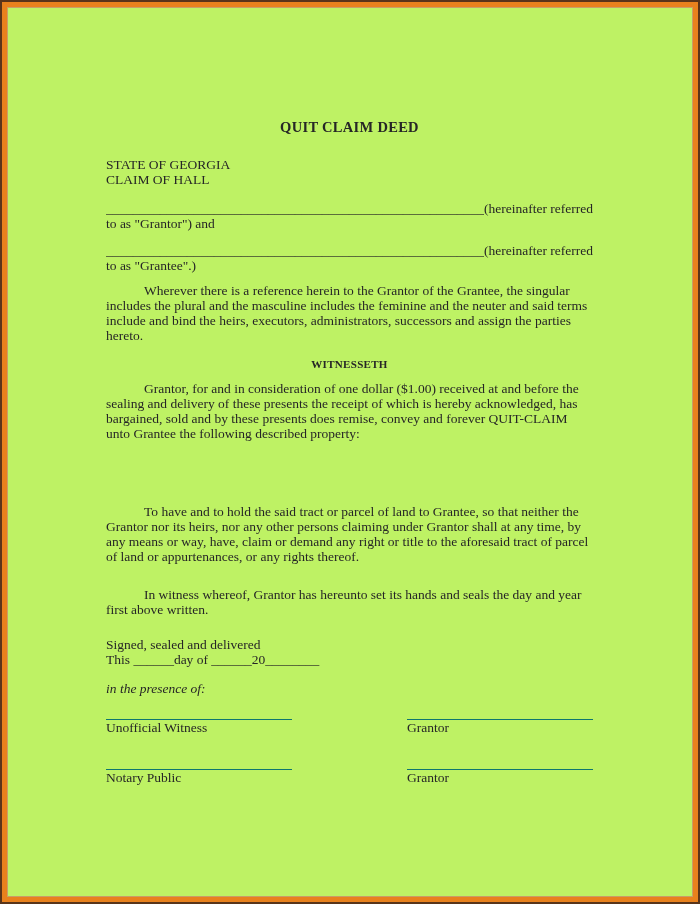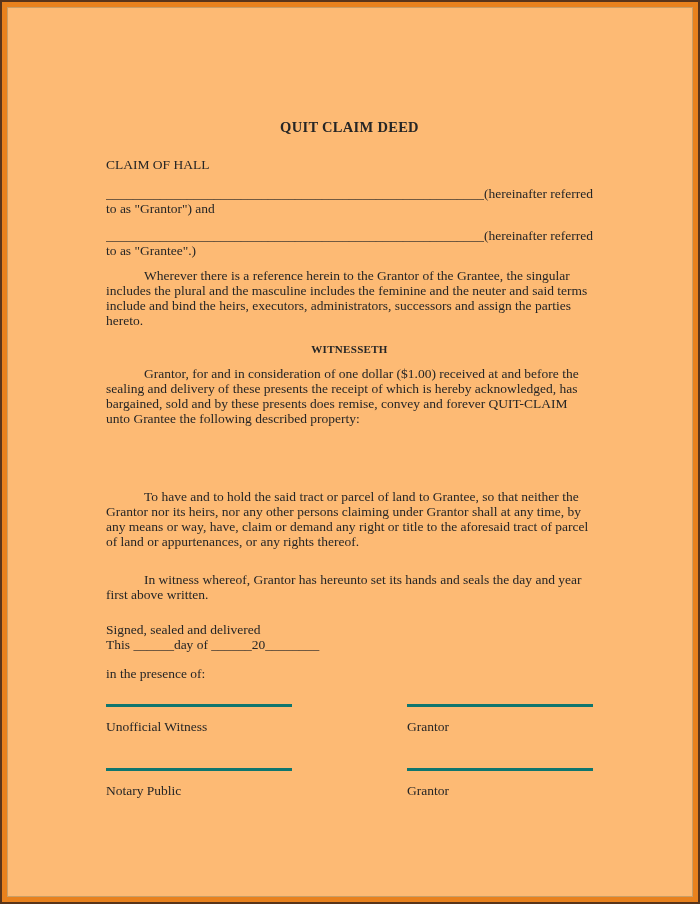--- a/index.html
+++ b/index.html
@@ -7,21 +7,21 @@
     width: 700px; height: 904px;
     box-sizing: border-box;
     background: #59341a;
     padding: 2px;
   }
   .frame-inner {
     width: 100%; height: 100%;
     box-sizing: border-box;
     border: 5px solid #e8811d;
     box-shadow: inset 0 0 0 1px #c99e66;
-    background: #fdba74;
+    background: #bef264;
     overflow: hidden;
   }
   .content {
     box-sizing: border-box;
     width: 100%; height: 100%;
     padding: 113px 100px 0 99px;
     font-family: "Liberation Serif", "DejaVu Serif", serif;
     font-size: 13.5px;
     line-height: 15px;
     color: #262626;
@@ -47,42 +47,43 @@
     font-weight: bold;
     font-size: 11px;
     margin-top: 14px;
     letter-spacing: 0.3px;
   }
   .para-consideration { }
   .para-habendum { margin-top: 63px; }
   .para-witness { margin-top: 23px; }
   .signed-line { margin-top: 20px; }
   .date-line { }
-  .presence-line { margin-top: 14px; }
+  .presence-line { margin-top: 14px; font-style: italic; }
   .sig-row {
     display: flex;
     justify-content: space-between;
     margin-top: 23px;
   }
   .sig-row.second { margin-top: 34px; }
   .sig-cell {
     width: 186px;
-    border-top: 3px solid #0f766e;
-    padding-top: 12px;
+    border-top: 1px solid #0f766e;
+    padding-top: 0;
   }
 </style>
 </head>
 <body>
 
 <div class="frame">
   <div class="frame-inner">
     <div class="content">
 
       <h1 class="doc-title">QUIT CLAIM DEED</h1>
 
+      <p class="caption-line">STATE OF GEORGIA</p>
       <p class="caption-line">CLAIM OF HALL</p>
 
 
       <div class="blankrow">
         <span class="fill">______________________________________________________________________</span>
         <span class="suffix">(hereinafter referred</span>
       </div>
       <p>to as "Grantor") and</p>
 
       <div class="blankrow second">

